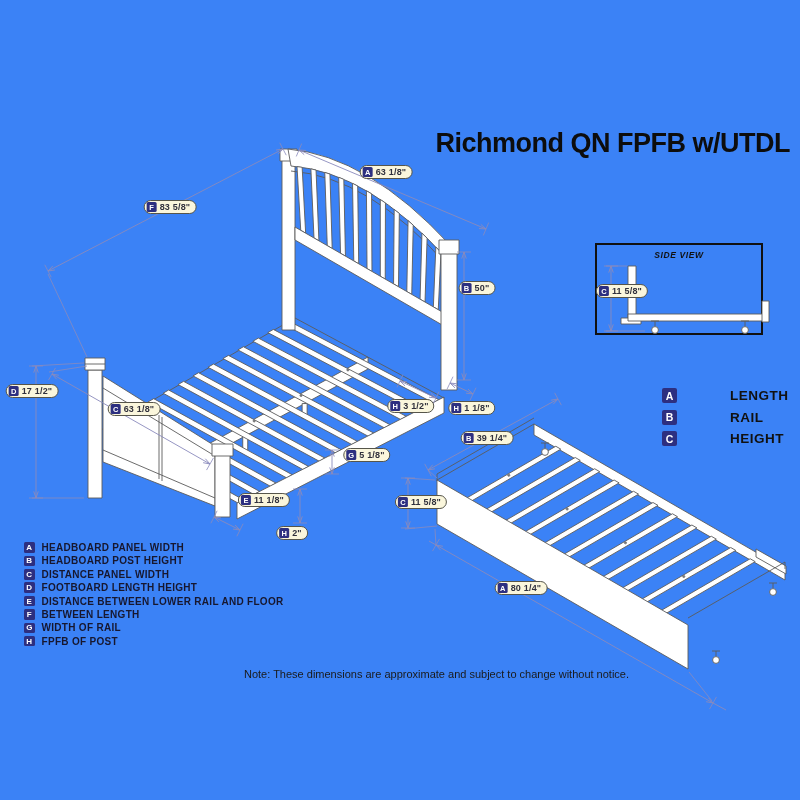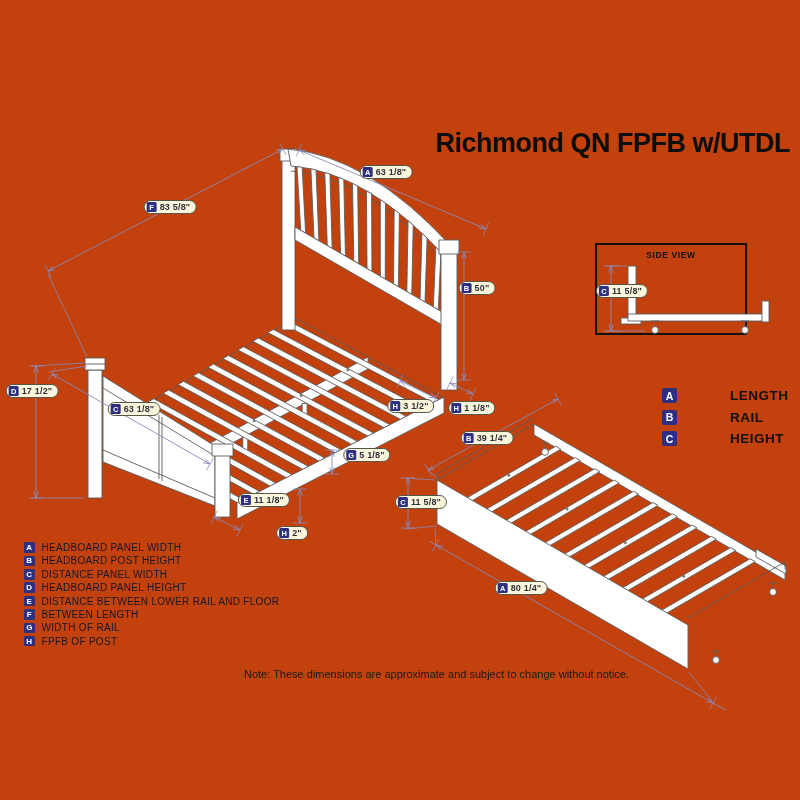--- a/index.html
+++ b/index.html
@@ -1,36 +1,36 @@
 <!DOCTYPE html>
 <html><head>
 <meta charset="utf-8">
 <style>
   html,body{margin:0;padding:0;background:#fff;}
-  #canvas{position:relative;width:800px;height:800px;background:#c2410c;overflow:hidden;
+  #canvas{position:relative;width:800px;height:800px;background:#3b82f6;overflow:hidden;
           font-family:"Liberation Sans",sans-serif;}
   #art{position:absolute;left:0;top:0;z-index:1;}
   .title{position:absolute;right:10px;top:128px;z-index:2;font-weight:bold;font-size:27px;
          letter-spacing:-0.5px;color:#0d0d0d;white-space:nowrap;}
   .note{position:absolute;left:244px;top:668px;z-index:2;font-size:11px;color:#1a1a1a;white-space:nowrap;}
-  .sv-box{position:absolute;left:595px;top:243px;width:152px;height:92px;border:2px solid #111;
-          z-index:0;box-sizing:border-box;}
+  .sv-box{position:absolute;left:595px;top:243px;width:168px;height:92px;border:2px solid #111;
+          z-index:0;box-sizing:border-box;font-style:italic;}
   .sv-title{display:block;text-align:center;margin-top:5px;font-weight:bold;font-size:8.5px;
             letter-spacing:0.6px;color:#111;}
   .pill{position:absolute;transform:translate(-50%,-50%);z-index:3;display:flex;align-items:center;
         gap:3px;background:#FAF6DC;border:1px solid #56554a;border-radius:7px;
         padding:1px 5px 1px 2px;white-space:nowrap;}
   .pbadge{width:10px;height:10px;background:#2D2F80;color:#fff;font-weight:bold;font-size:7.5px;
           display:flex;align-items:center;justify-content:center;border-radius:1.5px;flex:0 0 auto;}
   .pval{font-weight:bold;font-size:9px;color:#30303c;letter-spacing:0.2px;}
   .legend-main{position:absolute;left:24px;top:542px;z-index:2;}
   .legend-main .lrow{display:flex;align-items:center;gap:7px;margin-bottom:2.4px;}
   .legend-main .lbadge{width:10.5px;height:10.5px;background:#2D2F80;color:#fff;font-weight:bold;
         font-size:8px;display:flex;align-items:center;justify-content:center;border-radius:1.5px;flex:0 0 auto;}
-  .legend-main .ltext{font-weight:normal;font-size:10px;color:#17172e;letter-spacing:0.3px;}
+  .legend-main .ltext{font-weight:bold;font-size:10px;color:#17172e;letter-spacing:0.3px;}
   .legend-abc{position:absolute;left:662px;top:388px;z-index:2;}
   .legend-abc .lrow{display:flex;align-items:center;gap:9px;margin-bottom:6.5px;}
   .legend-abc .lbadge{width:15px;height:15px;background:#2D2F80;color:#fff;font-weight:bold;
         font-size:10.5px;display:flex;align-items:center;justify-content:center;border-radius:2px;flex:0 0 auto;}
   .legend-abc .ltext{font-weight:bold;font-size:13.5px;color:#111;letter-spacing:0.5px;padding-left:44px;}
 </style>
 </head>
 <body>
 
 <div id="canvas">
@@ -342,21 +342,21 @@
     <div class="lrow">
       <span class="lbadge">B</span>
       <span class="ltext">HEADBOARD POST HEIGHT</span>
     </div>
     <div class="lrow">
       <span class="lbadge">C</span>
       <span class="ltext">DISTANCE PANEL WIDTH</span>
     </div>
     <div class="lrow">
       <span class="lbadge">D</span>
-      <span class="ltext">HEADBOARD PANEL HEIGHT</span>
+      <span class="ltext">FOOTBOARD LENGTH HEIGHT</span>
     </div>
     <div class="lrow">
       <span class="lbadge">E</span>
       <span class="ltext">DISTANCE BETWEEN LOWER RAIL AND FLOOR</span>
     </div>
     <div class="lrow">
       <span class="lbadge">F</span>
       <span class="ltext">BETWEEN LENGTH</span>
     </div>
     <div class="lrow">

